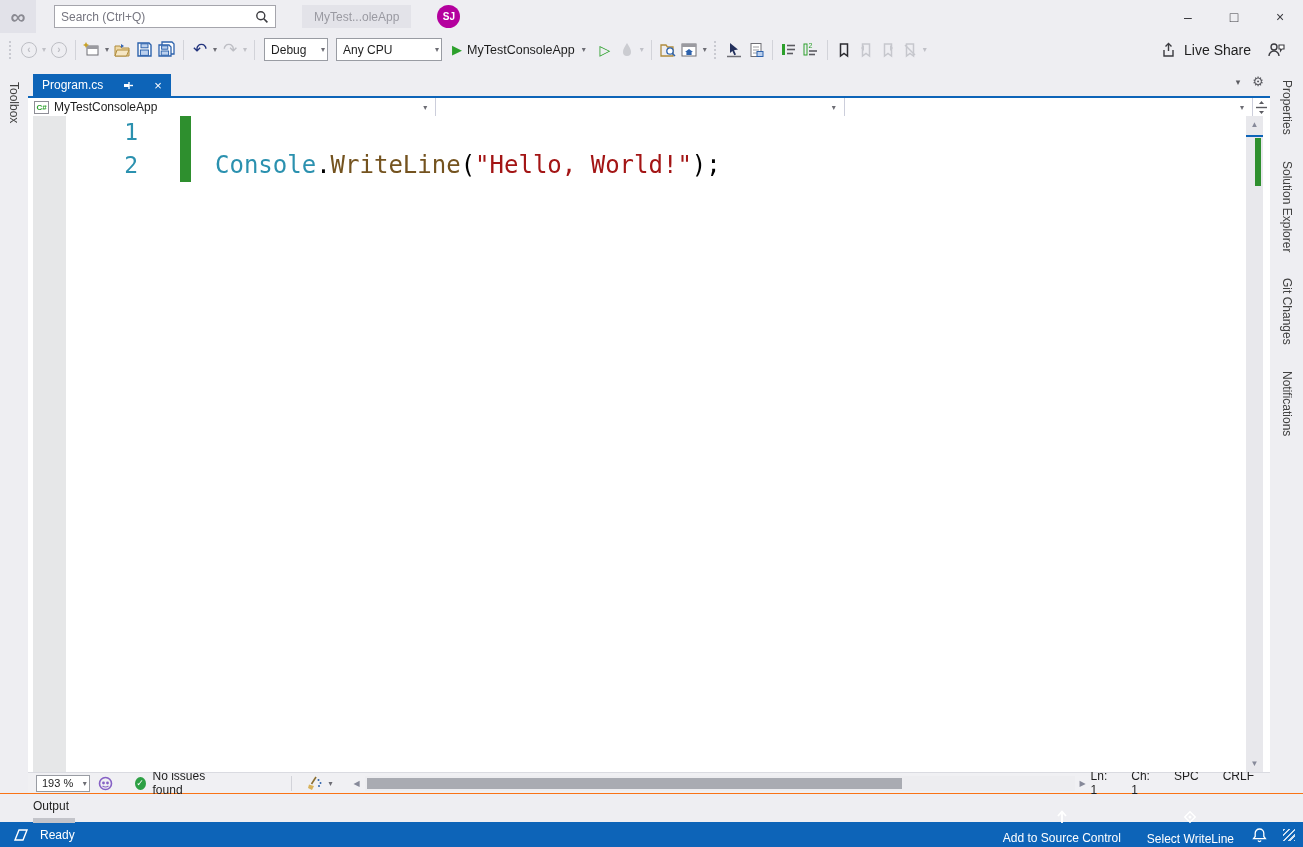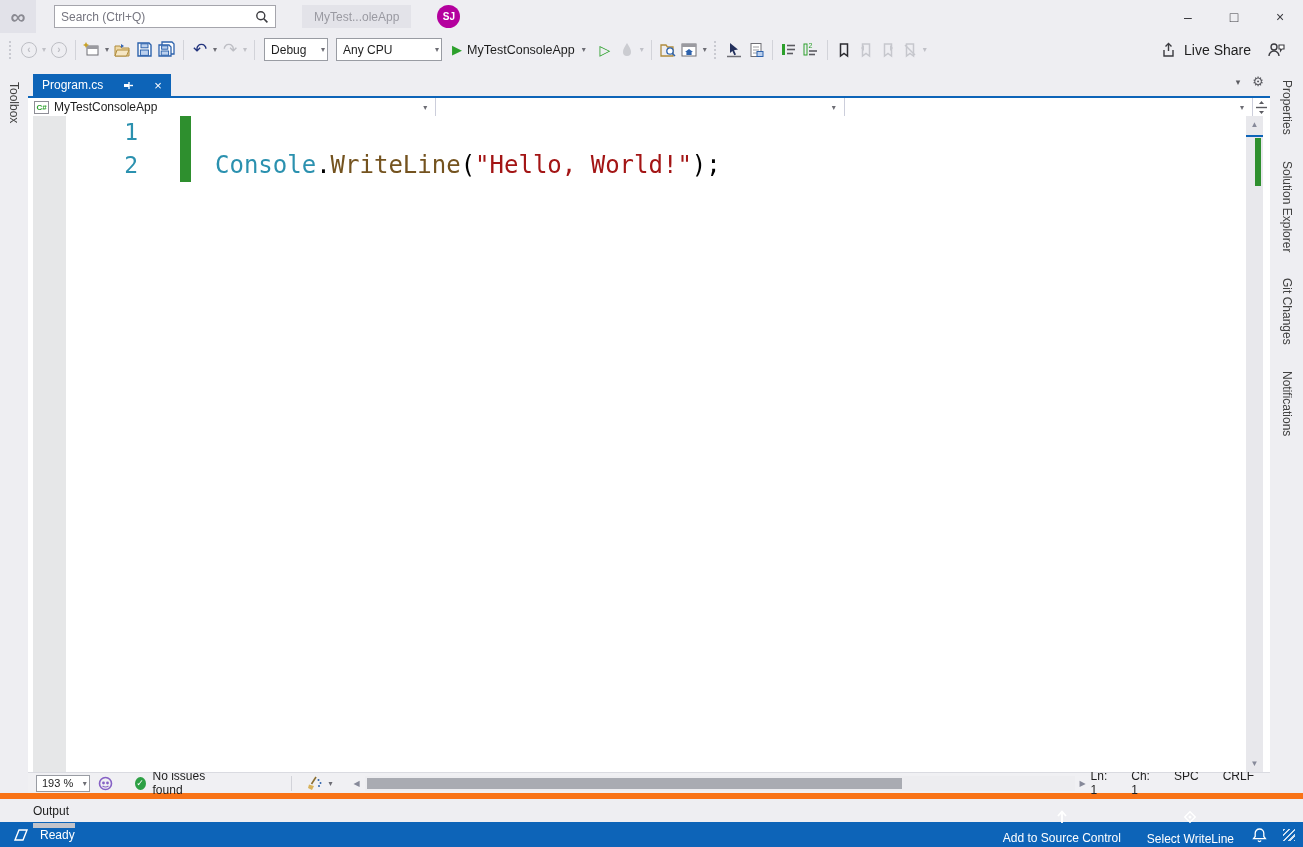--- a/index.html
+++ b/index.html
@@ -110,21 +110,21 @@
                    display:flex; align-items:center; justify-content:center; }
   .strip-sep { width:1px; height:15px; background:#D2D3D9; margin:0 10px; }
   #cleanup-group { display:flex; align-items:center; gap:4px; margin-left:56px; }
   #h-scroll { display:flex; align-items:center; margin-left:14px; }
   .h-arrow { width:16px; text-align:center; font-size:8px; color:#868999; }
   #h-track { width:710px; height:15px; background:#EDEDF0; position:relative; }
   #h-thumb { position:absolute; left:2px; top:2px; width:535px; height:11px; background:#A9ABB2; }
   #caret-pos { margin-left:auto; display:flex; gap:24px; padding-right:16px; color:#1E1E1E; }
 
   
-  #output-strip { height:29px; background:#EEEEF2; border-top:6px solid #f97316; padding-left:33px; }
+  #output-strip { height:29px; background:#EEEEF2; border-top:1px solid #f97316; padding-left:33px; }
   #output-tab { display:inline-block; font-size:12px; color:#1E1E1E; padding-top:5px; }
   #output-indicator { width:42px; height:5px; background:#C3C4CA; margin-top:4px; }
 
   
   #statusbar { height:25px; background:#0D64B8; color:#fff; display:flex; align-items:center; font-size:12px; }
   #status-icon { margin-left:10px; display:flex; }
   #status-message { margin-left:10px;text-align:right; }
   #statusbar-right { margin-left:auto; display:flex; align-items:center; gap:10px; padding-right:8px; }
   .sb-item { display:flex; align-items:center; gap:7px; padding:0 8px;flex-direction:column; }
   .caret-up { font-size:7px; }

